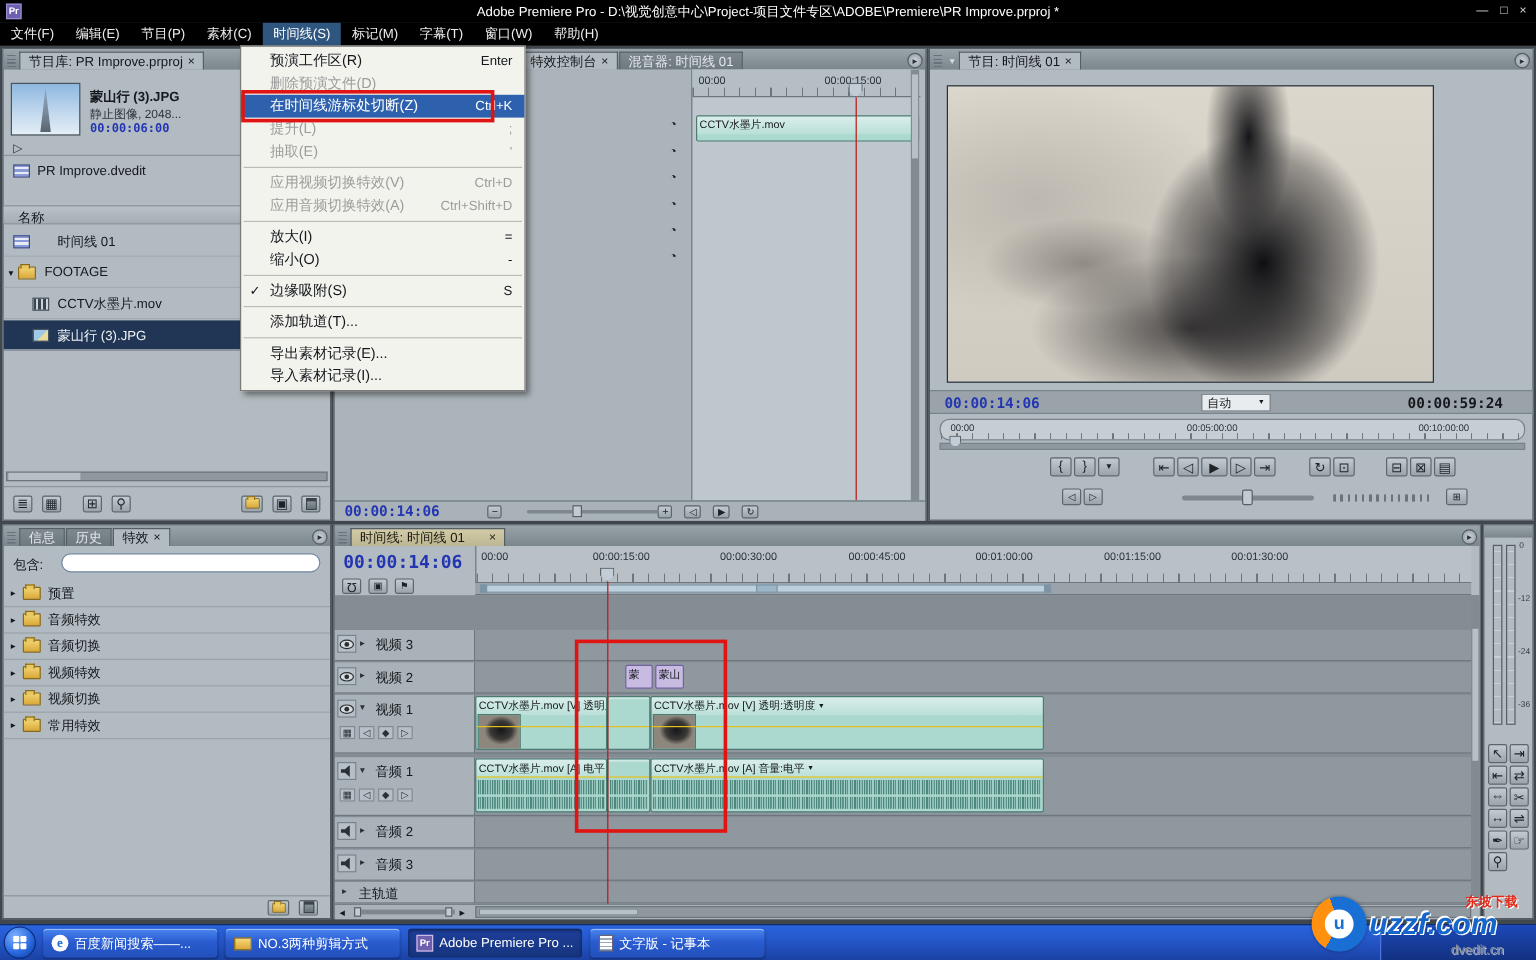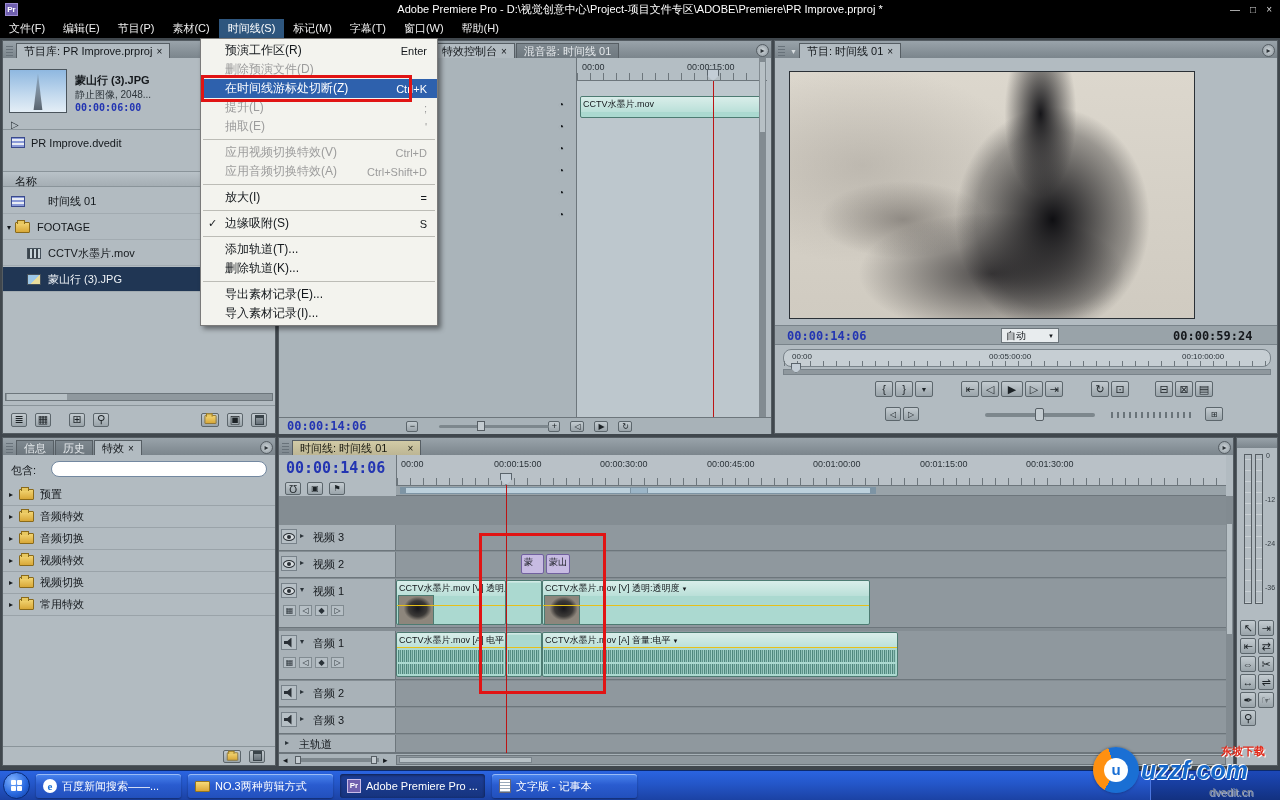--- a/index.html
+++ b/index.html
@@ -470,21 +470,21 @@
           <div class="yline" style="top:14px;"></div>
           <div class="wave" style="top:17px;height:12px;"></div>
           <div class="wave" style="top:31px;height:10px;"></div>
         </div>
         <div class="clip" style="left:110px;width:36px;">
           <div class="cname"></div>
           <div class="yline" style="top:14px;"></div>
           <div class="wave" style="top:17px;height:12px;"></div>
           <div class="wave" style="top:31px;height:10px;"></div>
         </div>
-        <div class="clip" style="left:146px;width:356px;">
+        <div class="clip" style="left:146px;width:328px;">
           <div class="cname">
               <span>CCTV水墨片.mov [A] 音量:电平</span>
               <span style="font-size:6px;">▼</span>
             </div>
           <div class="yline" style="top:14px;"></div>
           <div class="wave" style="top:17px;height:12px;"></div>
           <div class="wave" style="top:31px;height:10px;"></div>
         </div>
       </div>
     </div>
@@ -595,33 +595,33 @@
   </div>
   <div class="mi dis">
     <span>应用音频切换特效(A)</span>
       <span class="sc">Ctrl+Shift+D</span>
   </div>
   <div class="msep"></div>
   <div class="mi">
     <span>放大(I)</span>
       <span class="sc">=</span>
   </div>
+  <div class="mi">
+    <span>缩小(O)</span>
+      <span class="sc">-</span>
+  </div>
   <div class="msep"></div>
   <div class="mi">
     <span class="chk">✓</span>
     <span>边缘吸附(S)</span>
       <span class="sc">S</span>
   </div>
   <div class="msep"></div>
   <div class="mi">
     <span>添加轨道(T)...</span>
-      <span class="sc"></span>
-  </div>
-  <div class="mi">
-    <span>删除轨道(K)...</span>
       <span class="sc"></span>
   </div>
   <div class="msep"></div>
   <div class="mi">
     <span>导出素材记录(E)...</span>
       <span class="sc"></span>
   </div>
   <div class="mi">
     <span>导入素材记录(I)...</span>
       <span class="sc"></span>

